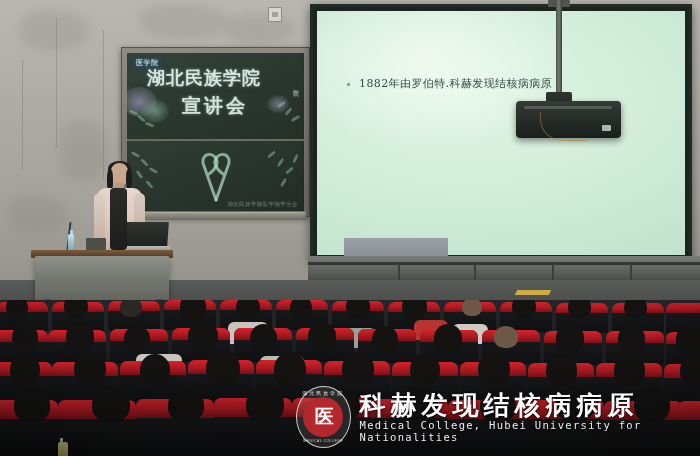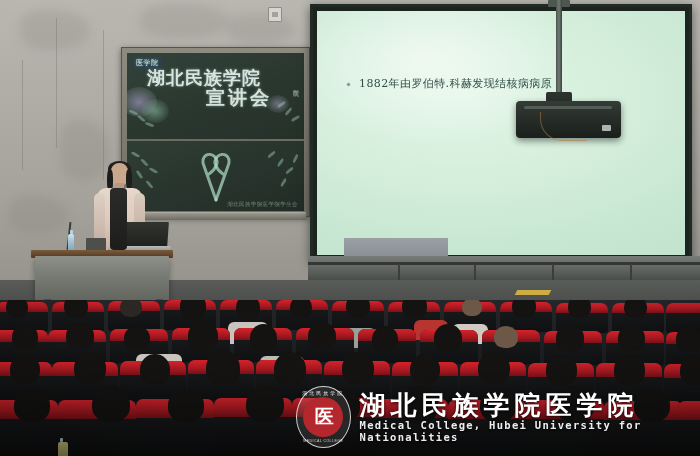--- a/index.html
+++ b/index.html
@@ -70,26 +70,25 @@
   }
   .board-title1{
     position:absolute;left:20px;top:13px;width:150px;
     font-size:18px;font-weight:bold;letter-spacing:1px;
     color:#e7f3ee;
     text-shadow:0 0 3px rgba(210,255,240,.55),0 1px 0 rgba(0,0,0,.4);
     opacity:.92;
     white-space:nowrap;
   }
   .board-title2{
-    position:absolute;left:55px;top:32px;
+    position:absolute;left:55px;top:40px;
     font-size:19px;font-weight:bold;letter-spacing:3px;
     color:#e9f5f0;
     text-shadow:0 0 3px rgba(210,255,240,.5);
     opacity:.9;
-    margin-left:24px;
   }
   .board-side-note{
     position:absolute;right:4px;top:32px;
     font-size:6px;line-height:8px;color:#bcd8cd;opacity:.62;
     writing-mode:vertical-rl;
   }
   .board-chalk-note{
     position:absolute;right:6px;bottom:3px;
     font-size:5.5px;color:#a9c7ba;opacity:.55;letter-spacing:.4px;
   }
@@ -373,21 +372,20 @@
   .wm-cn{
     font-size:26px;font-weight:bold;letter-spacing:5px;color:#fff;
     font-family:"DejaVu Serif","Liberation Serif",serif;
     text-shadow:0 1px 3px rgba(0,0,0,.8);
     line-height:1;
   }
   .wm-en{
     font-family:"DejaVu Sans Mono","Liberation Mono",monospace;
     font-size:10.5px;color:rgba(255,255,255,.93);letter-spacing:1.3px;
     text-shadow:0 1px 2px rgba(0,0,0,.85);
-    font-weight:bold;
   }
 </style>
 </head>
 <body>
 
 <div id="scene">
 
   <div class="wall">
     <div class="wall-smudge" style="left:20px;top:10px;width:70px;height:40px;"></div>
     <div class="wall-smudge" style="left:140px;top:4px;width:90px;height:34px;"></div>
@@ -705,18 +703,18 @@
     <div class="aud-vignette"></div>
   </div>
 
   <div class="wm">
     <div class="wm-seal">
       <div class="wm-seal-arc-top">湖北民族学院</div>
       <div class="wm-seal-inner">医</div>
       <div class="wm-seal-arc-bot">MEDICAL COLLEGE</div>
     </div>
     <div class="wm-text">
-      <div class="wm-cn">湖北民族学院医学院</div>
+      <div class="wm-cn">科赫发现结核病病原</div>
       <div class="wm-en">Medical College, Hubei University for Nationalities</div>
     </div>
   </div>
 
 </div>
 
 </body></html>

